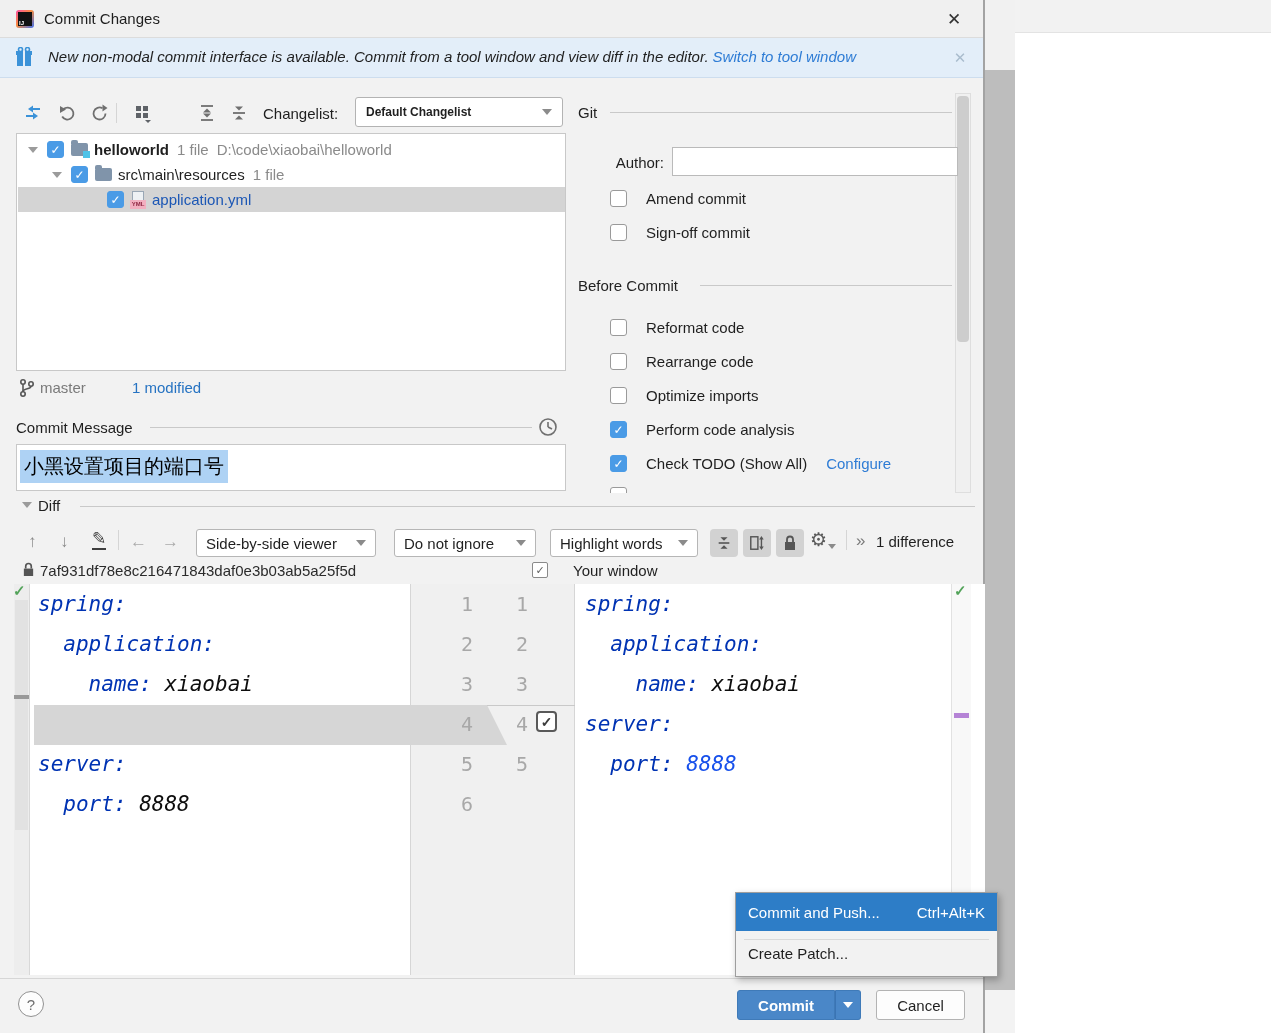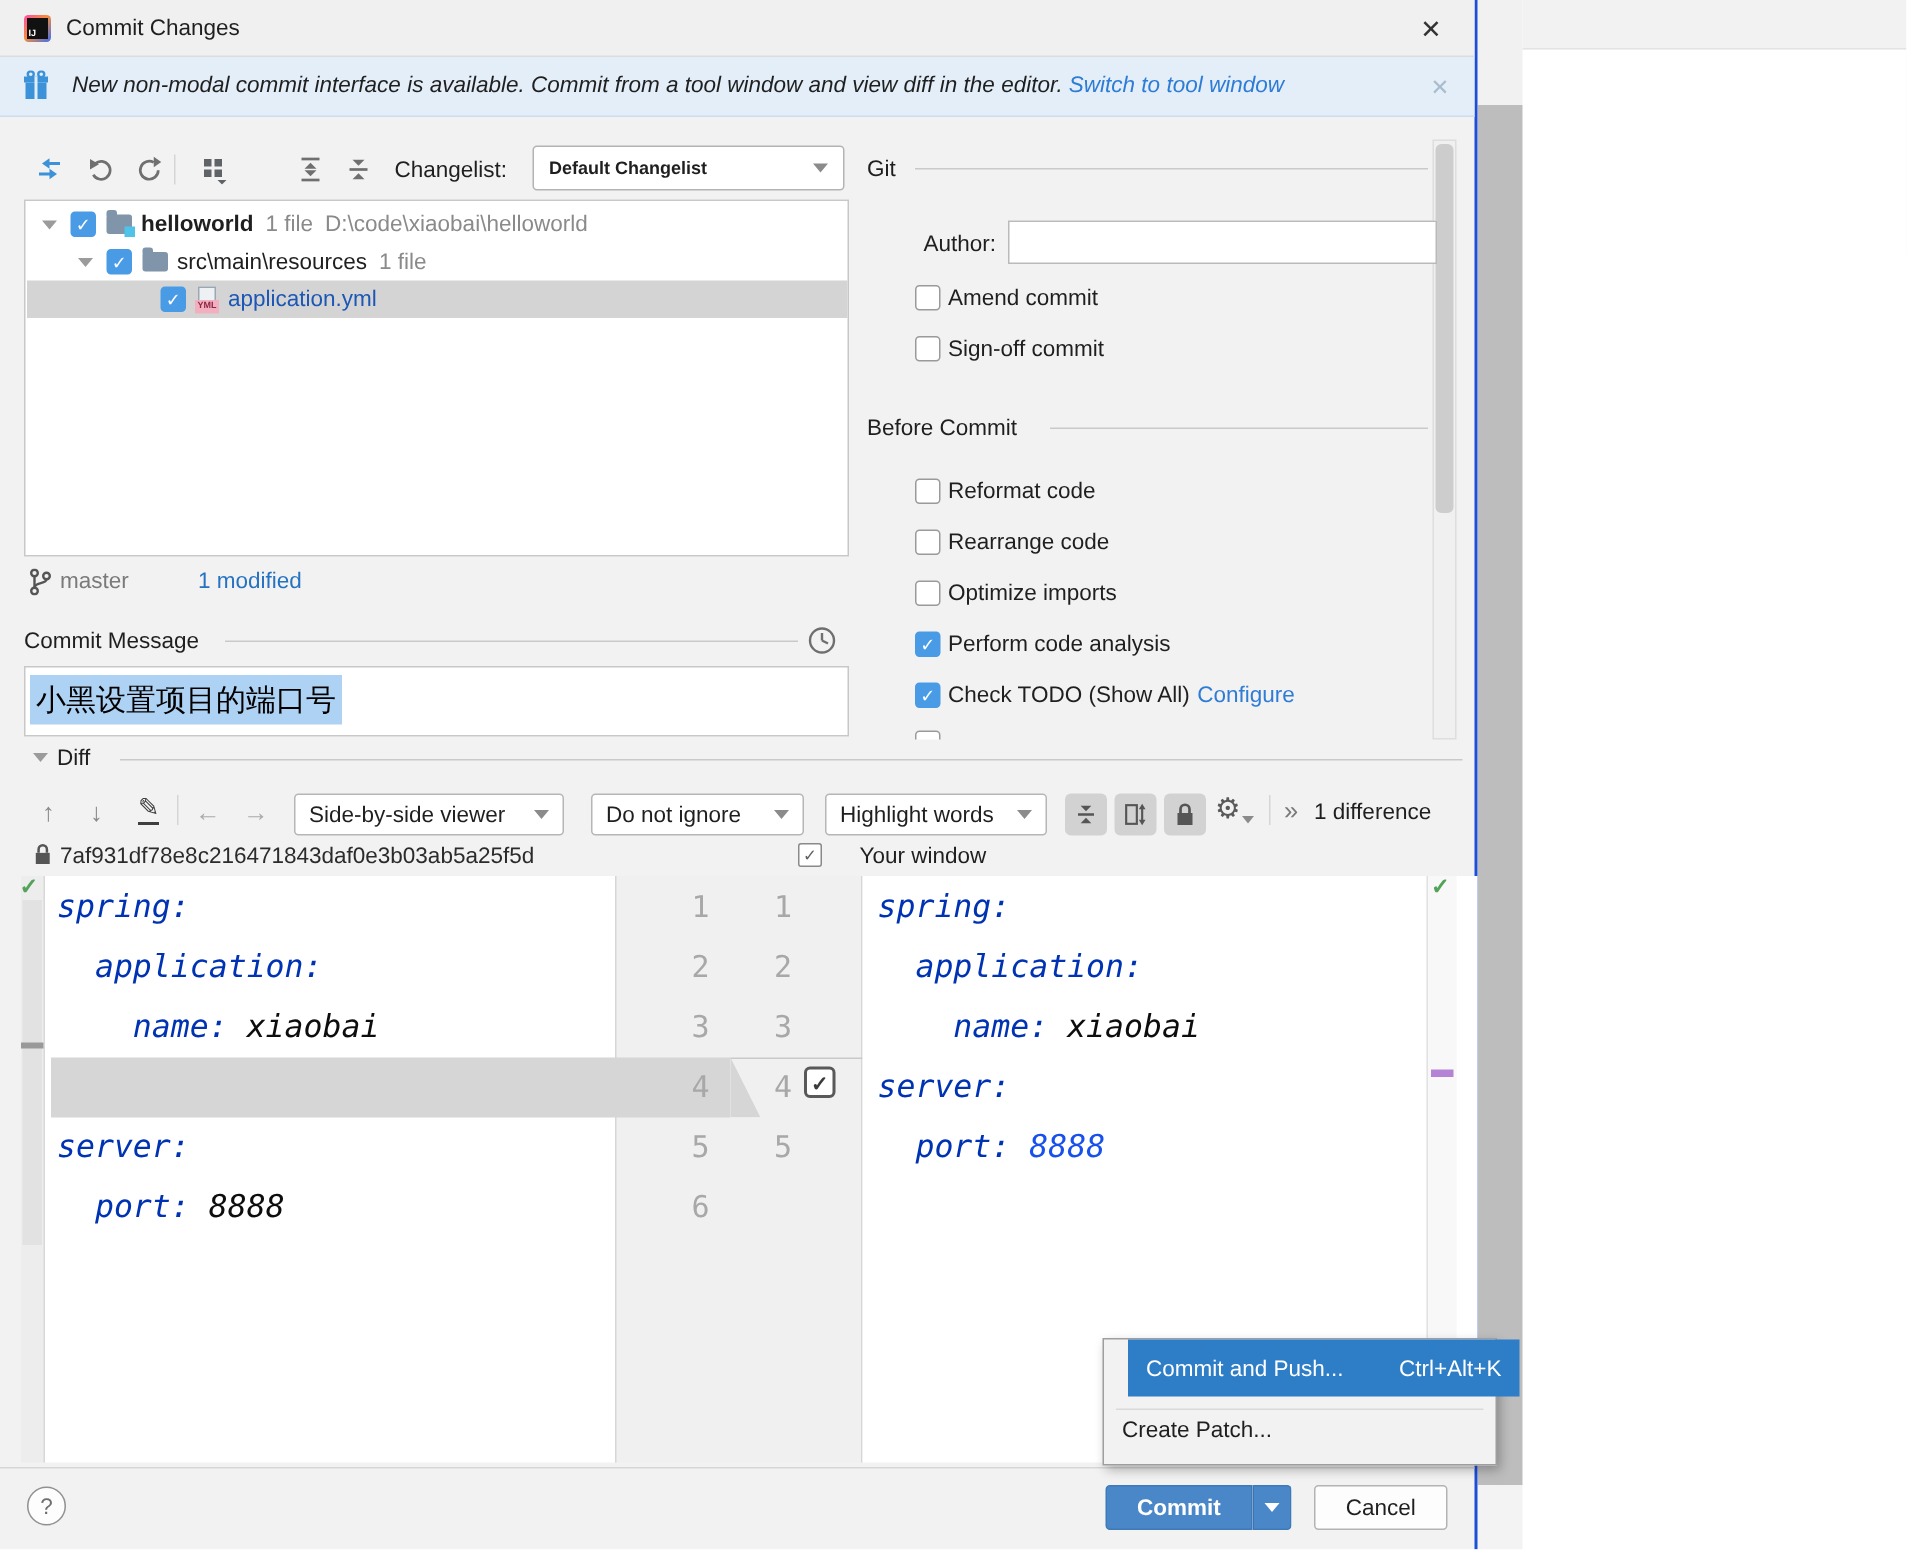--- a/index.html
+++ b/index.html
@@ -8,21 +8,21 @@
   .screen { position:relative; width:1271px; height:1033px; overflow:hidden; background:#fff; }
   .abs { position:absolute; }
 
   
   .bg-band-top { left:1015px; top:0; width:256px; height:33px; background:#f2f2f2; border-bottom:1px solid #e3e3e3; }
   .bg-strip-a { left:985px; top:0; width:30px; height:70px; background:#f1f1f1; }
   .bg-strip-b { left:985px; top:70px; width:30px; height:920px; background:#bdbdbd; }
   .bg-strip-c { left:985px; top:990px; width:30px; height:43px; background:#f3f3f3; }
 
   
-  .dialog { left:0; top:0; width:985px; height:1033px; background:#f2f2f2; border-right:2px solid #1d4ed8; }
+  .dialog { left:0; top:0; width:985px; height:1033px; background:#f2f2f2; border-right:2px solid #a3a3a3; }
   .titlebar { left:0; top:0; width:983px; height:38px; background:#f0f0f0; border-bottom:1px solid #dcdcdc; }
   .app-logo { left:16px; top:10px; width:18px; height:18px; border-radius:3px;
       background:linear-gradient(135deg,#fc4da5 0%,#f98b3d 45%,#3c6ff0 100%); }
   .app-logo-inner { position:absolute; left:2px; top:2px; width:14px; height:14px; background:#111; }
   .app-logo-txt { position:absolute; left:3px; bottom:2px; color:#fff; font-size:6px; font-weight:bold; line-height:6px; }
   .win-title { left:44px; top:10px; font-size:15px; color:#1f1f1f; }
   .win-close { left:941px; top:7px; width:26px; height:24px; font-size:17px; color:#333;
       display:flex; align-items:center; justify-content:center; cursor:default; }
 
   .banner { left:0; top:38px; width:983px; height:40px; background:#e3eef9; border-bottom:1px solid #cdddee; }
@@ -62,21 +62,21 @@
   .branch-name { left:40px; top:379px; font-size:15px; color:#7a7a7a; }
   .branch-mod { left:132px; top:379px; font-size:15px; color:#2673c2; }
   .cm-label { left:16px; top:419px; font-size:15px; color:#1f1f1f; }
   .hline { height:1px; background:#c9c9c9; }
   .cm-area { left:16px; top:444px; width:550px; height:47px; background:#fff; border:1px solid #c8c8c8; }
   .cm-text { position:absolute; left:3px; top:5px; background:#aed2f4; font-size:20px; color:#000; padding:3px 4px; white-space:nowrap; }
 
   
   .opt-panel { left:578px; top:90px; width:394px; height:403px; overflow:hidden; }
   .grp-title { position:absolute; font-size:15px; color:#1f1f1f; }
-  .opt-row { position:absolute; display:flex; align-items:flex-start; gap:5px; }
+  .opt-row { position:absolute; display:flex; align-items:flex-start; gap:19px; }
   .opt-label { font-size:15px; color:#1f1f1f; white-space:nowrap; }
   .link { color:#2e7cd5; }
   .author-label { position:absolute; left:596px; top:154px; width:68px; text-align:right; font-size:15px; }
   .author-input { position:absolute; left:672px; top:147px; width:286px; height:29px; background:#fff; border:1px solid #bababa; font-size:15px; padding:0 6px; font-family:"Liberation Sans",sans-serif; }
   .scrollbar-v { position:absolute; background:#f0f0f0; border:1px solid #dedede; }
   .scroll-thumb { position:absolute; background:#cdcdcd; border-radius:4px; }
 
   
   .diff-hdr-arrow { left:22px; top:502px; }
   .diff-hdr-label { left:38px; top:497px; font-size:15px; }
@@ -113,21 +113,21 @@
   .band-slant { left:487px; top:705px; width:20px; height:40px; background:#d6d6d6; clip-path:polygon(0 0,100% 100%,0 100%); }
   .band-sep { left:487px; top:705px; width:464px; height:1px; background:#c9c9c9; }
   .word-hl { left:585px; top:706px; width:78px; height:39px; background:#e9e4f8; }
   .cb-line { left:536px; top:711px; width:21px; height:21px; border:2px solid #595959; border-radius:4px; background:#fff;
       color:#3c3c3c; font-size:14px; font-weight:bold; display:flex; align-items:center; justify-content:center; }
   .green-check { font-size:15px; font-weight:bold; color:#53a35a; }
 
   
   .popup { left:735px; top:892px; width:263px; height:85px; background:#f2f2f2; border:1px solid #9e9e9e;
       box-shadow:2px 3px 7px rgba(0,0,0,.28); }
-  .popup-row1 { position:absolute; left:16px; top:0; width:261px; height:38px; background:#2d7dc7; color:#fff;
+  .popup-row1 { position:absolute; left:0; top:0; width:261px; height:38px; background:#2d7dc7; color:#fff;
       display:flex; align-items:center; padding:16px 12px; font-size:15px; }
   .popup-row1 .sc { margin-left:auto; }
   .popup-sep { position:absolute; left:8px; top:46px; width:245px; height:1px; background:#d9d9d9; }
   .popup-row2 { position:absolute; left:12px; top:52px; font-size:15px; color:#1f1f1f; }
 
   
   .footer-line { left:0; top:978px; width:983px; height:1px; background:#d6d6d6; }
   .help-btn { left:18px; top:991px; width:26px; height:26px; border:1px solid #919191; border-radius:50%;
       color:#6e6e6e; font-size:15px; display:flex; align-items:center; justify-content:center; background:#fdfdfd; }
   .commit-btn { left:737px; top:990px; width:98px; height:30px; background:#4a87c8; border:1px solid #3f7ab8;

